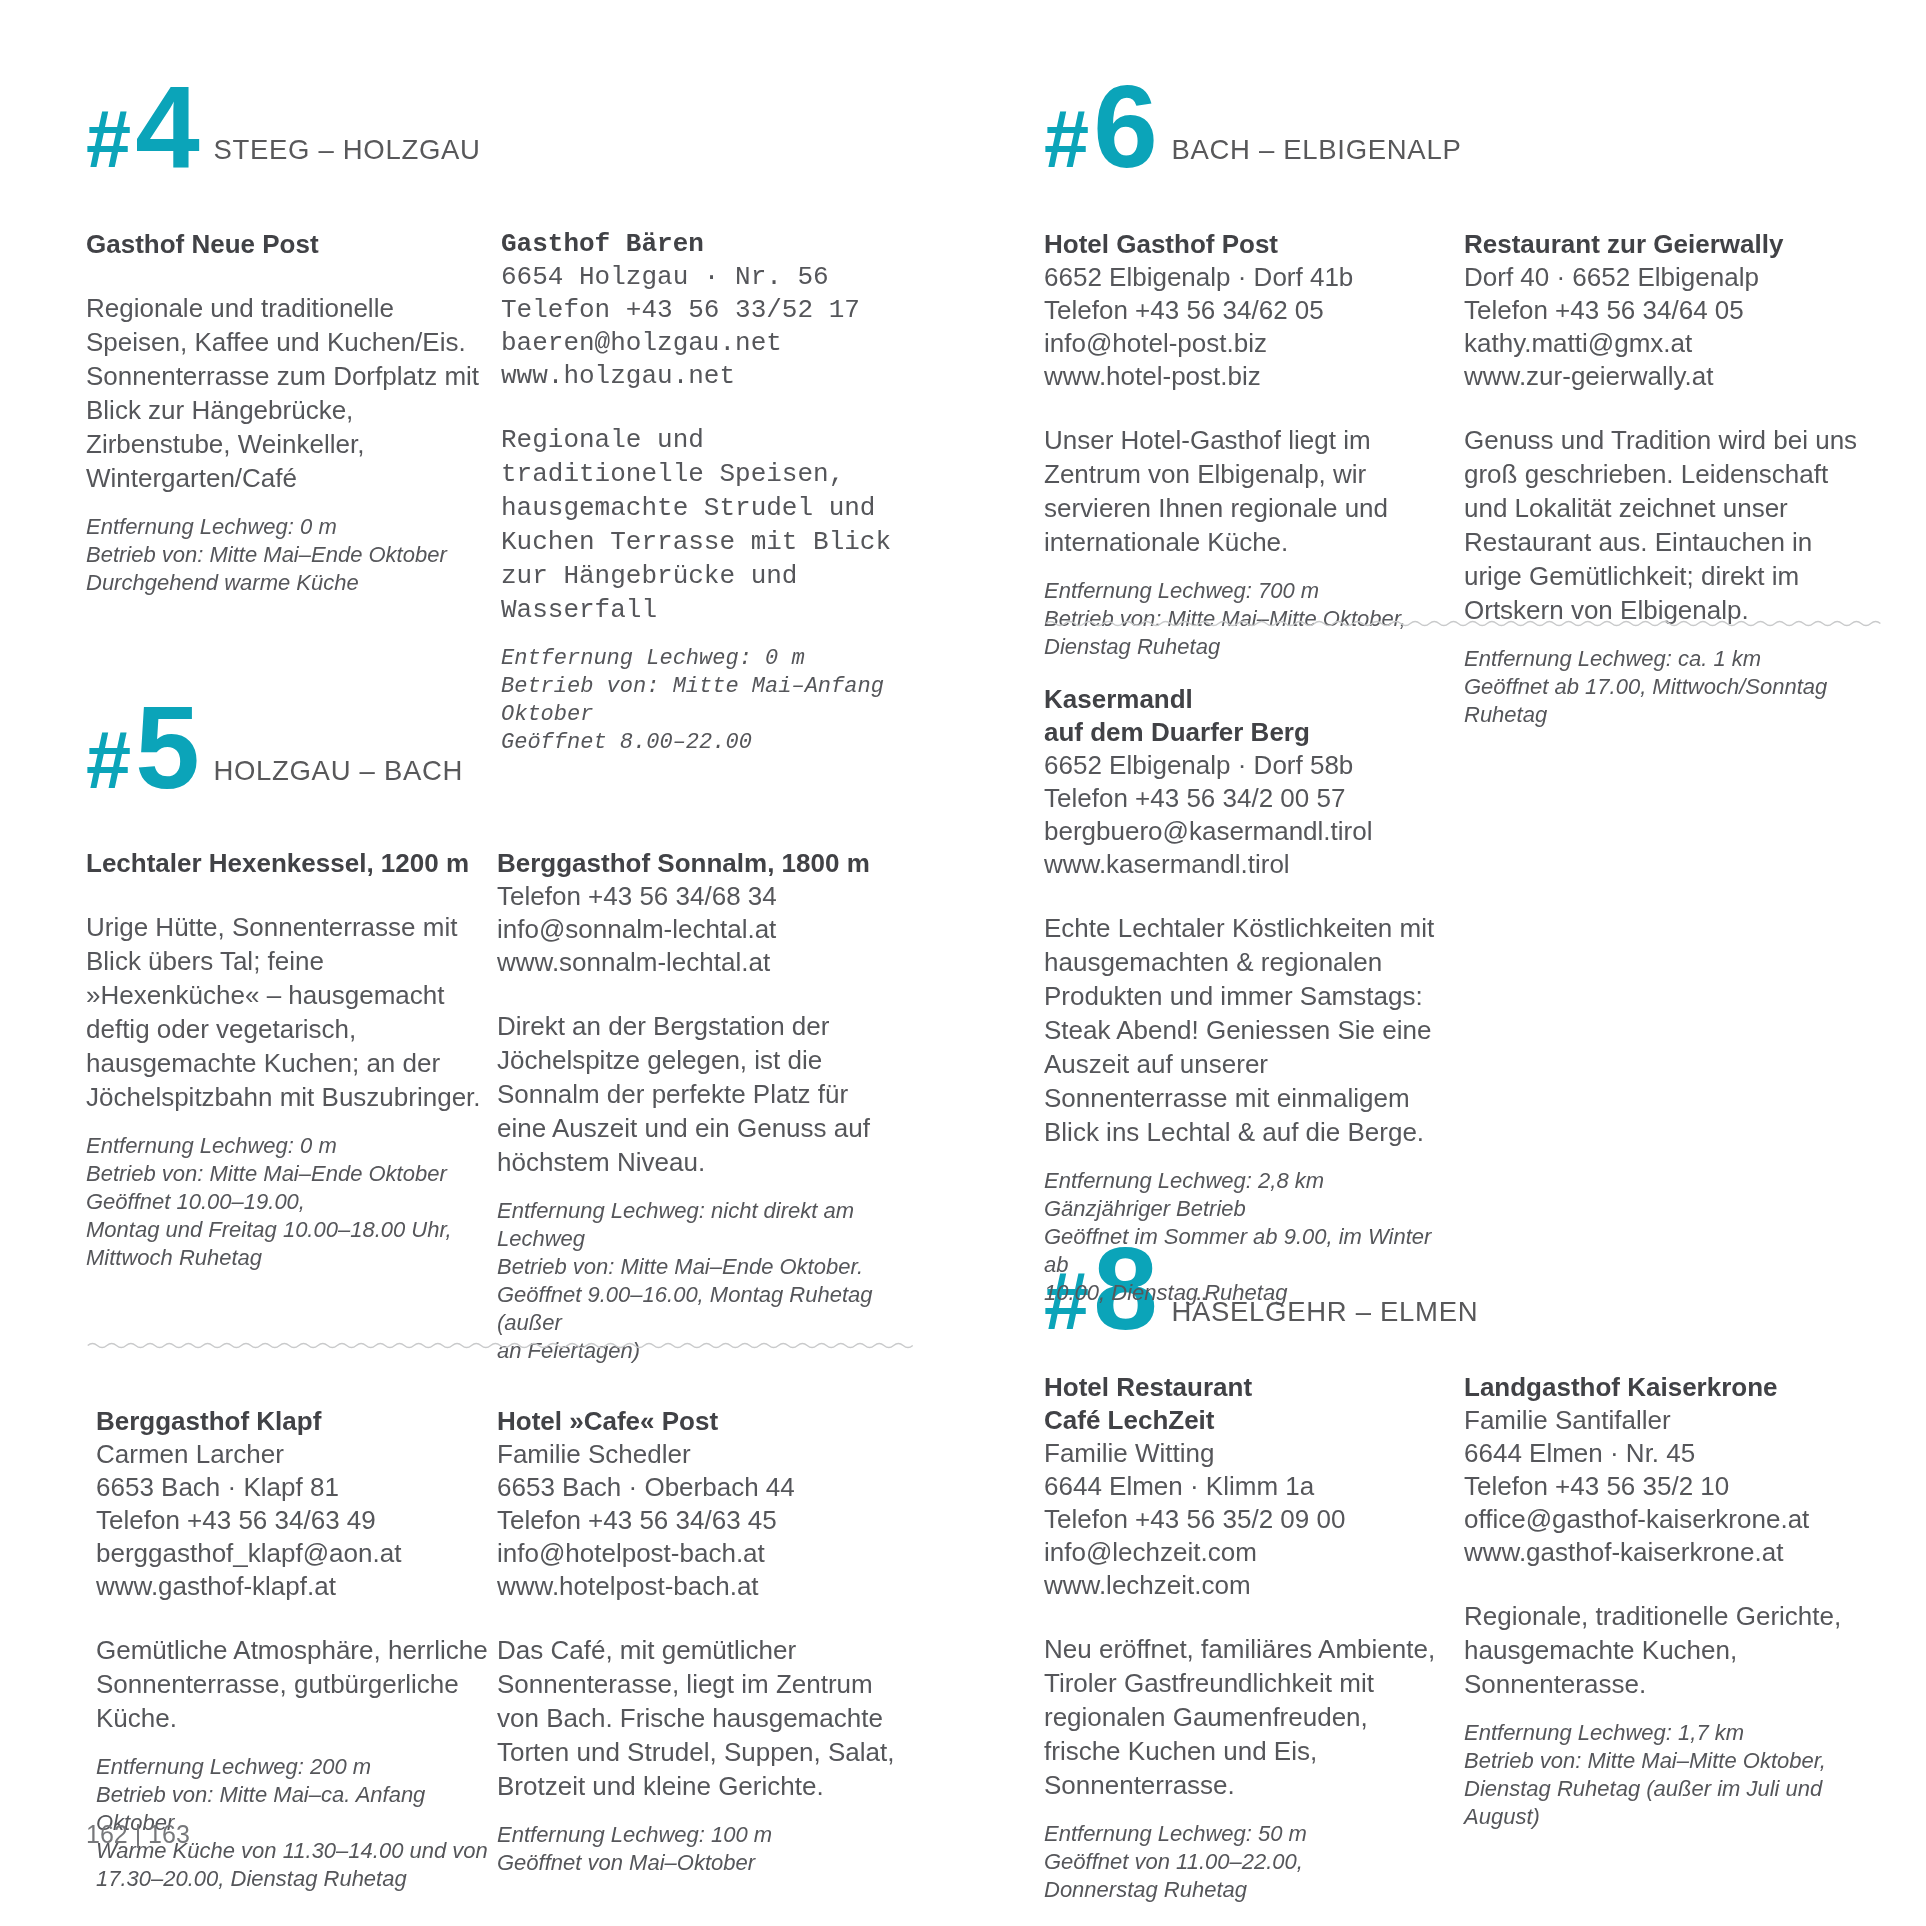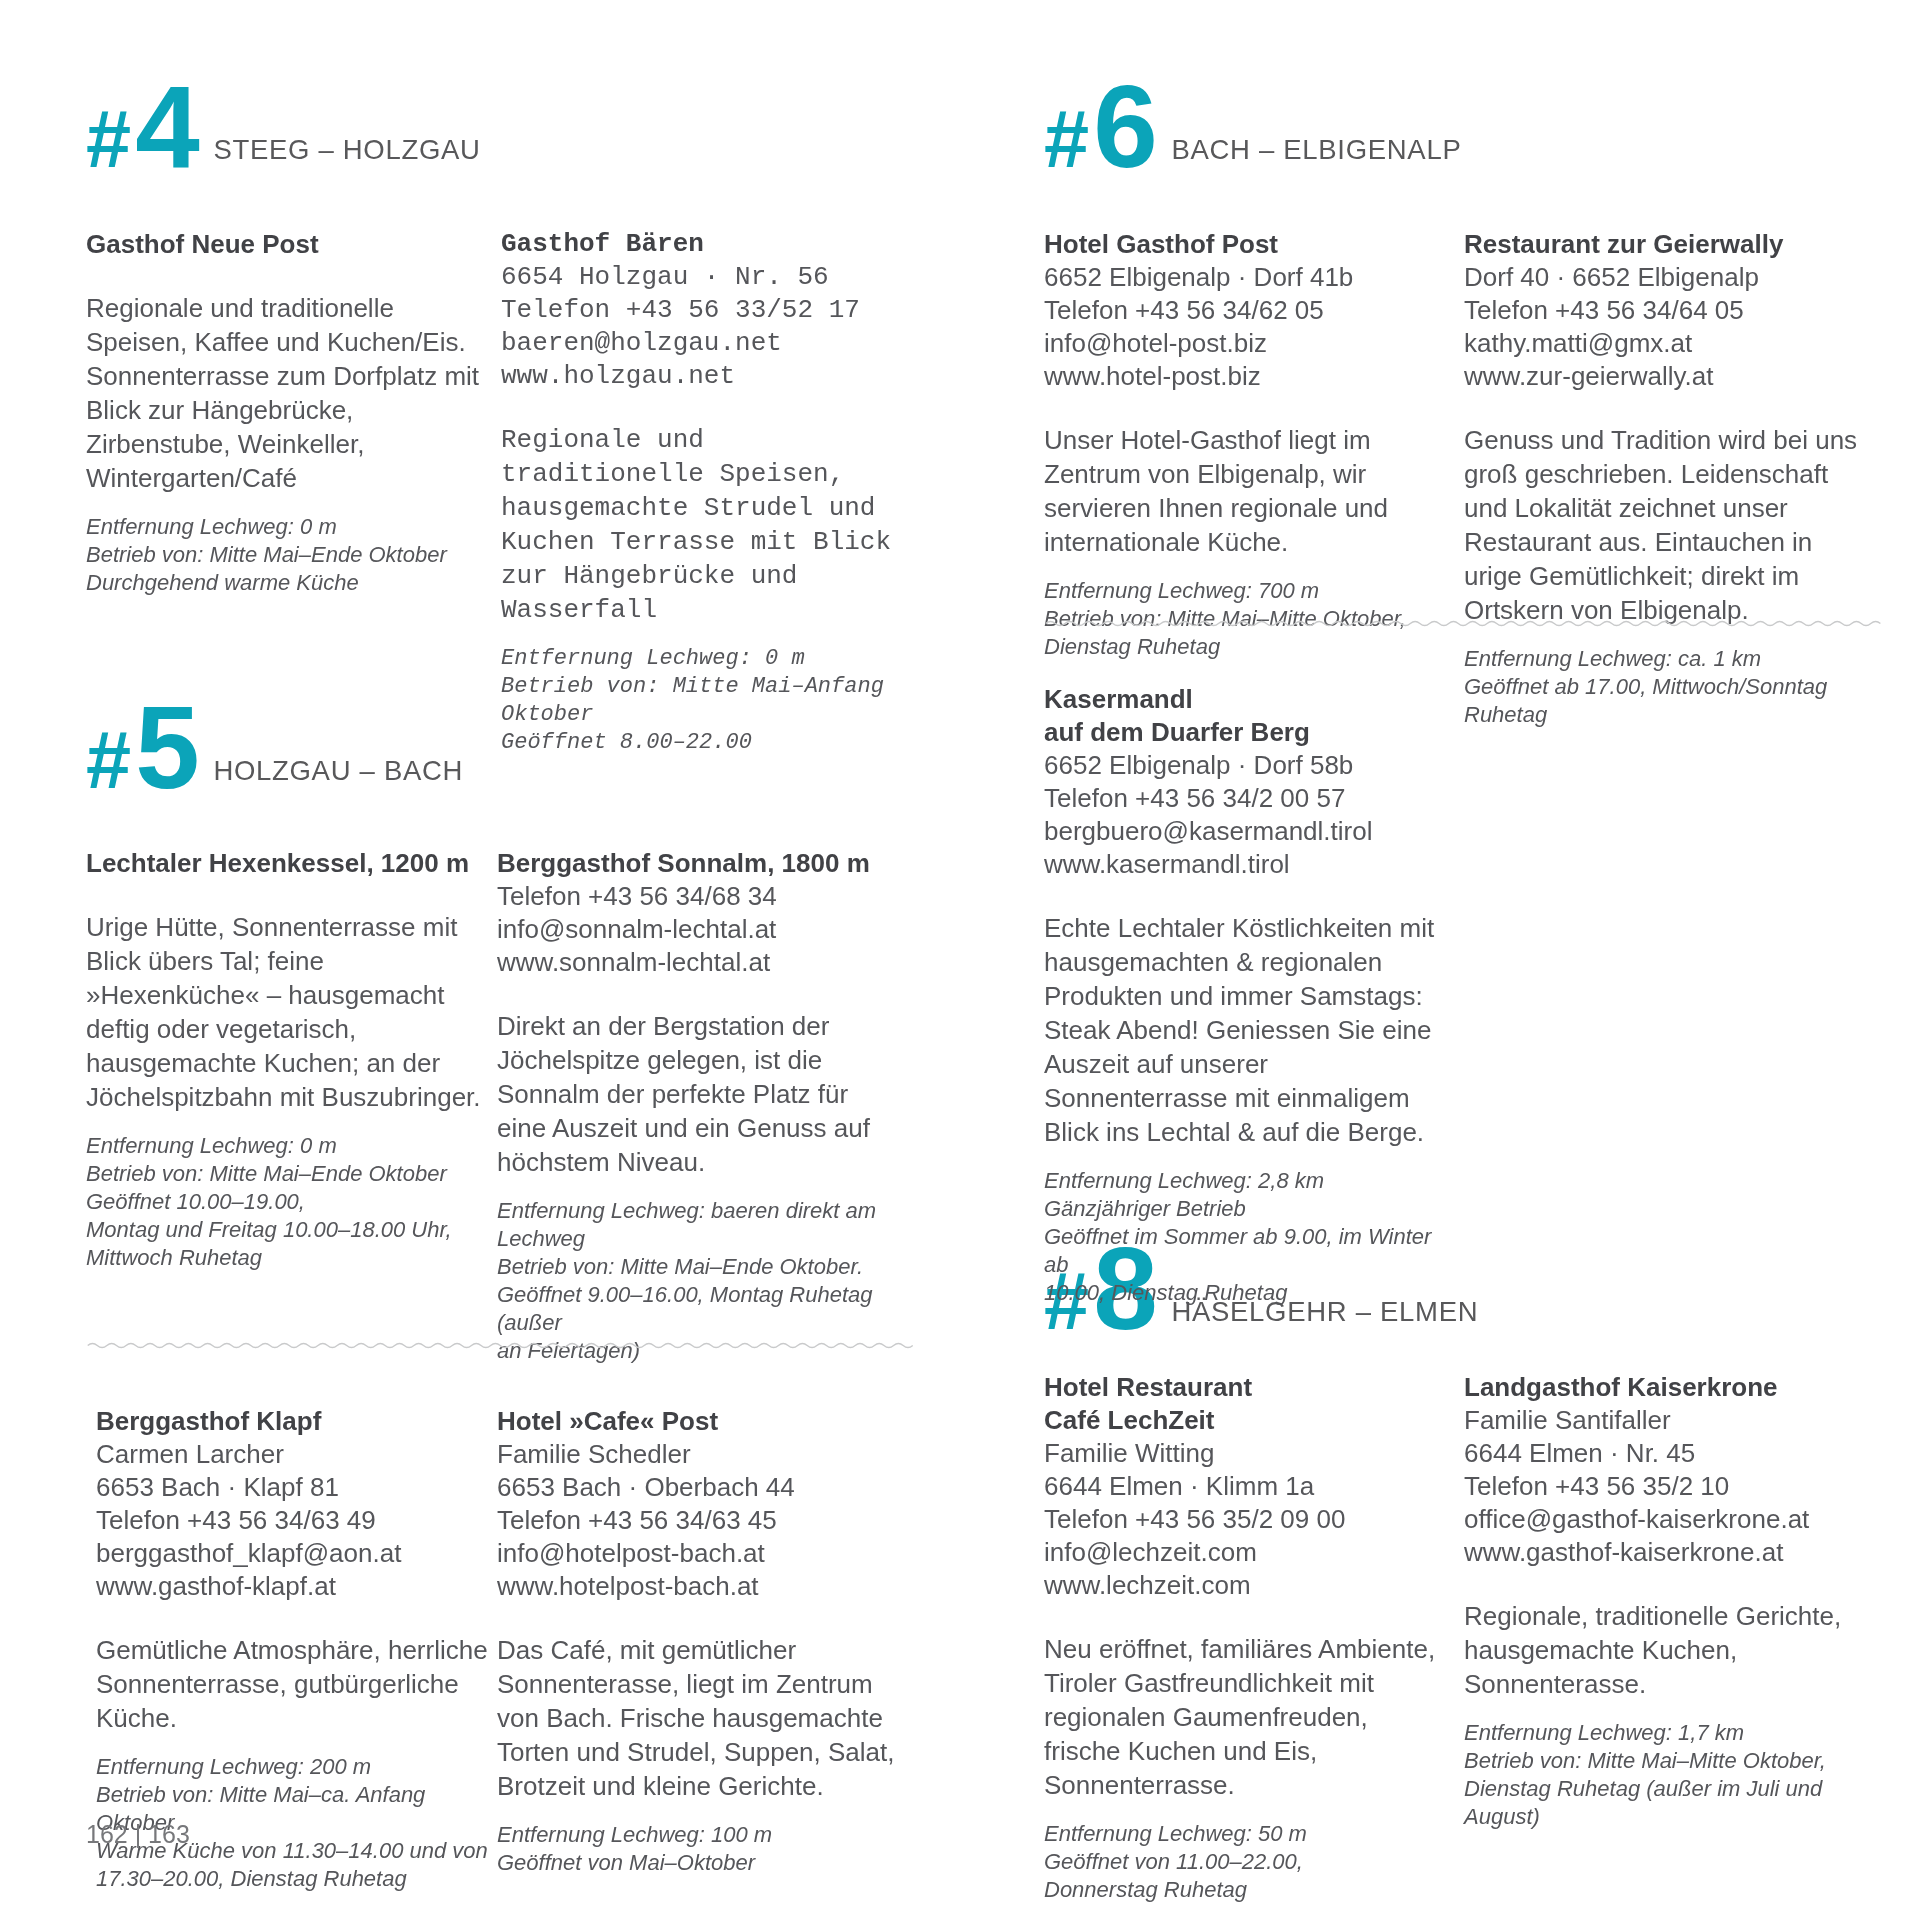--- a/index.html
+++ b/index.html
@@ -189,21 +189,21 @@
     <h3>
         <div>Berggasthof Sonnalm, 1800 m</div>
       </h3>
     <div class="addr">
         <div>Telefon +43 56 34/68 34</div>
         <div>info@sonnalm-lechtal.at</div>
         <div>www.sonnalm-lechtal.at</div>
       </div>
     <p class="desc">Direkt an der Bergstation der Jöchelspitze gelegen, ist die Sonnalm der perfekte Platz für eine Auszeit und ein Genuss auf höchstem Niveau.</p>
     <div class="info">
-        <div>Entfernung Lechweg: baeren direkt am Lechweg</div>
+        <div>Entfernung Lechweg: nicht direkt am Lechweg</div>
         <div>Betrieb von: Mitte Mai–Ende Oktober.</div>
         <div>Geöffnet 9.00–16.00, Montag Ruhetag (außer</div>
         <div>an Feiertagen)</div>
       </div>
   </article>
 
   <div class="divider" id="div-left">
     <svg class="wave" width="836" height="9.6" viewBox="0 0 1215 14">
         <path fill="none" stroke="var(--divider)" stroke-width="2" d="M0 8 Q 7 2 14 8 T 28 8 T 42 8 T 56 8 T 70 8 T 84 8 T 98 8 T 112 8 T 126 8 T 140 8 T 154 8 T 168 8 T 182 8 T 196 8 T 210 8 T 224 8 T 238 8 T 252 8 T 266 8 T 280 8 T 294 8 T 308 8 T 322 8 T 336 8 T 350 8 T 364 8 T 378 8 T 392 8 T 406 8 T 420 8 T 434 8 T 448 8 T 462 8 T 476 8 T 490 8 T 504 8 T 518 8 T 532 8 T 546 8 T 560 8 T 574 8 T 588 8 T 602 8 T 616 8 T 630 8 T 644 8 T 658 8 T 672 8 T 686 8 T 700 8 T 714 8 T 728 8 T 742 8 T 756 8 T 770 8 T 784 8 T 798 8 T 812 8 T 826 8 T 840 8 T 854 8 T 868 8 T 882 8 T 896 8 T 910 8 T 924 8 T 938 8 T 952 8 T 966 8 T 980 8 T 994 8 T 1008 8 T 1022 8 T 1036 8 T 1050 8 T 1064 8 T 1078 8 T 1092 8 T 1106 8 T 1120 8 T 1134 8 T 1148 8 T 1162 8 T 1176 8 T 1190 8 T 1204 8"></path>
       </svg>

